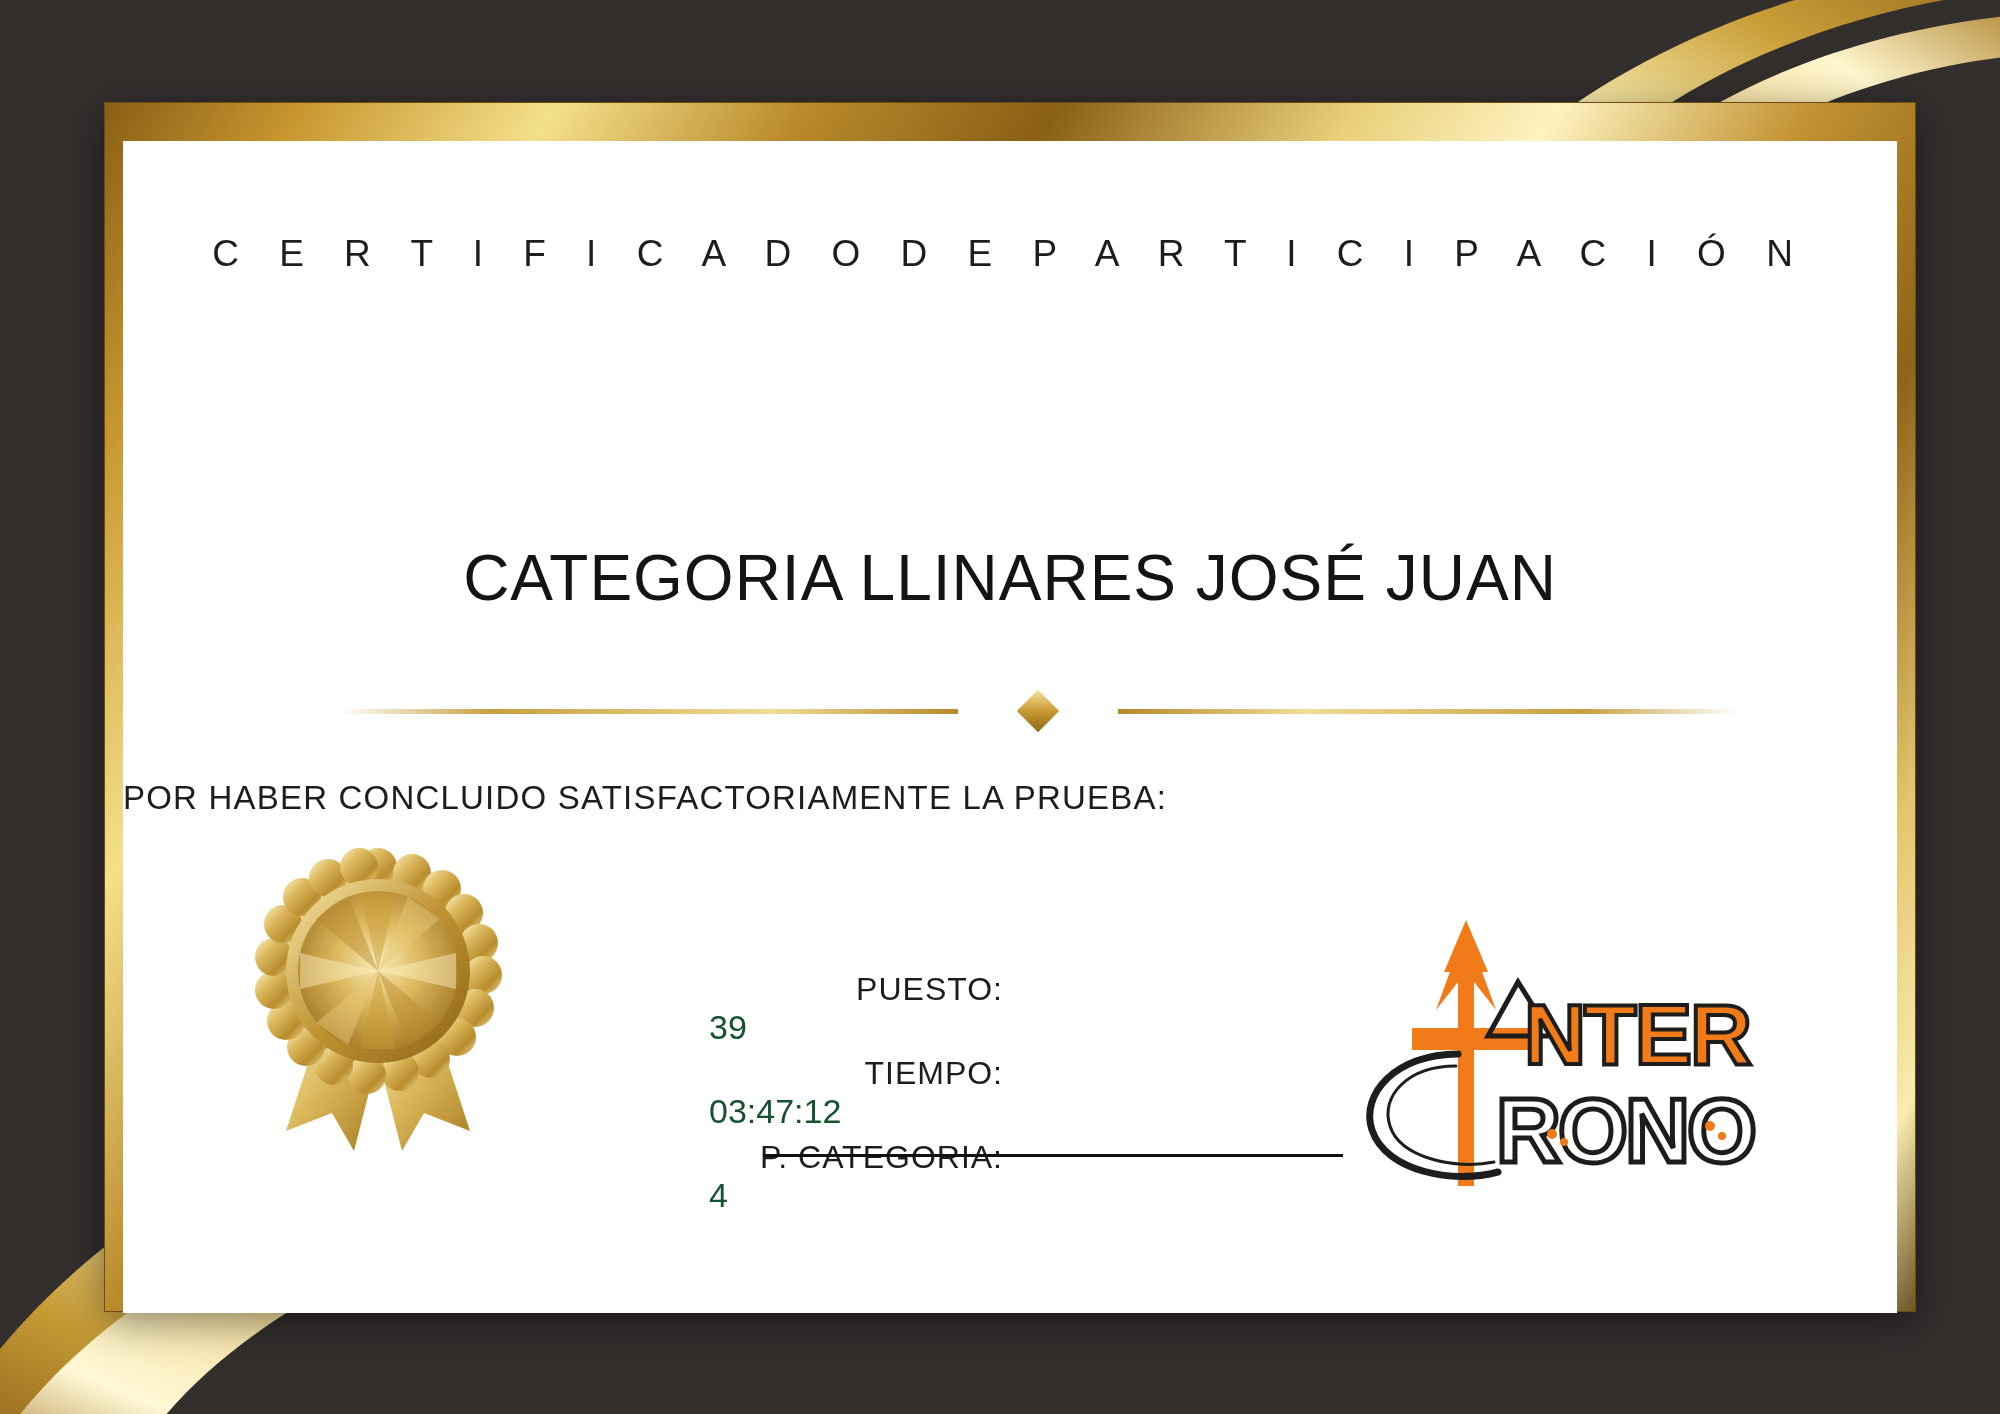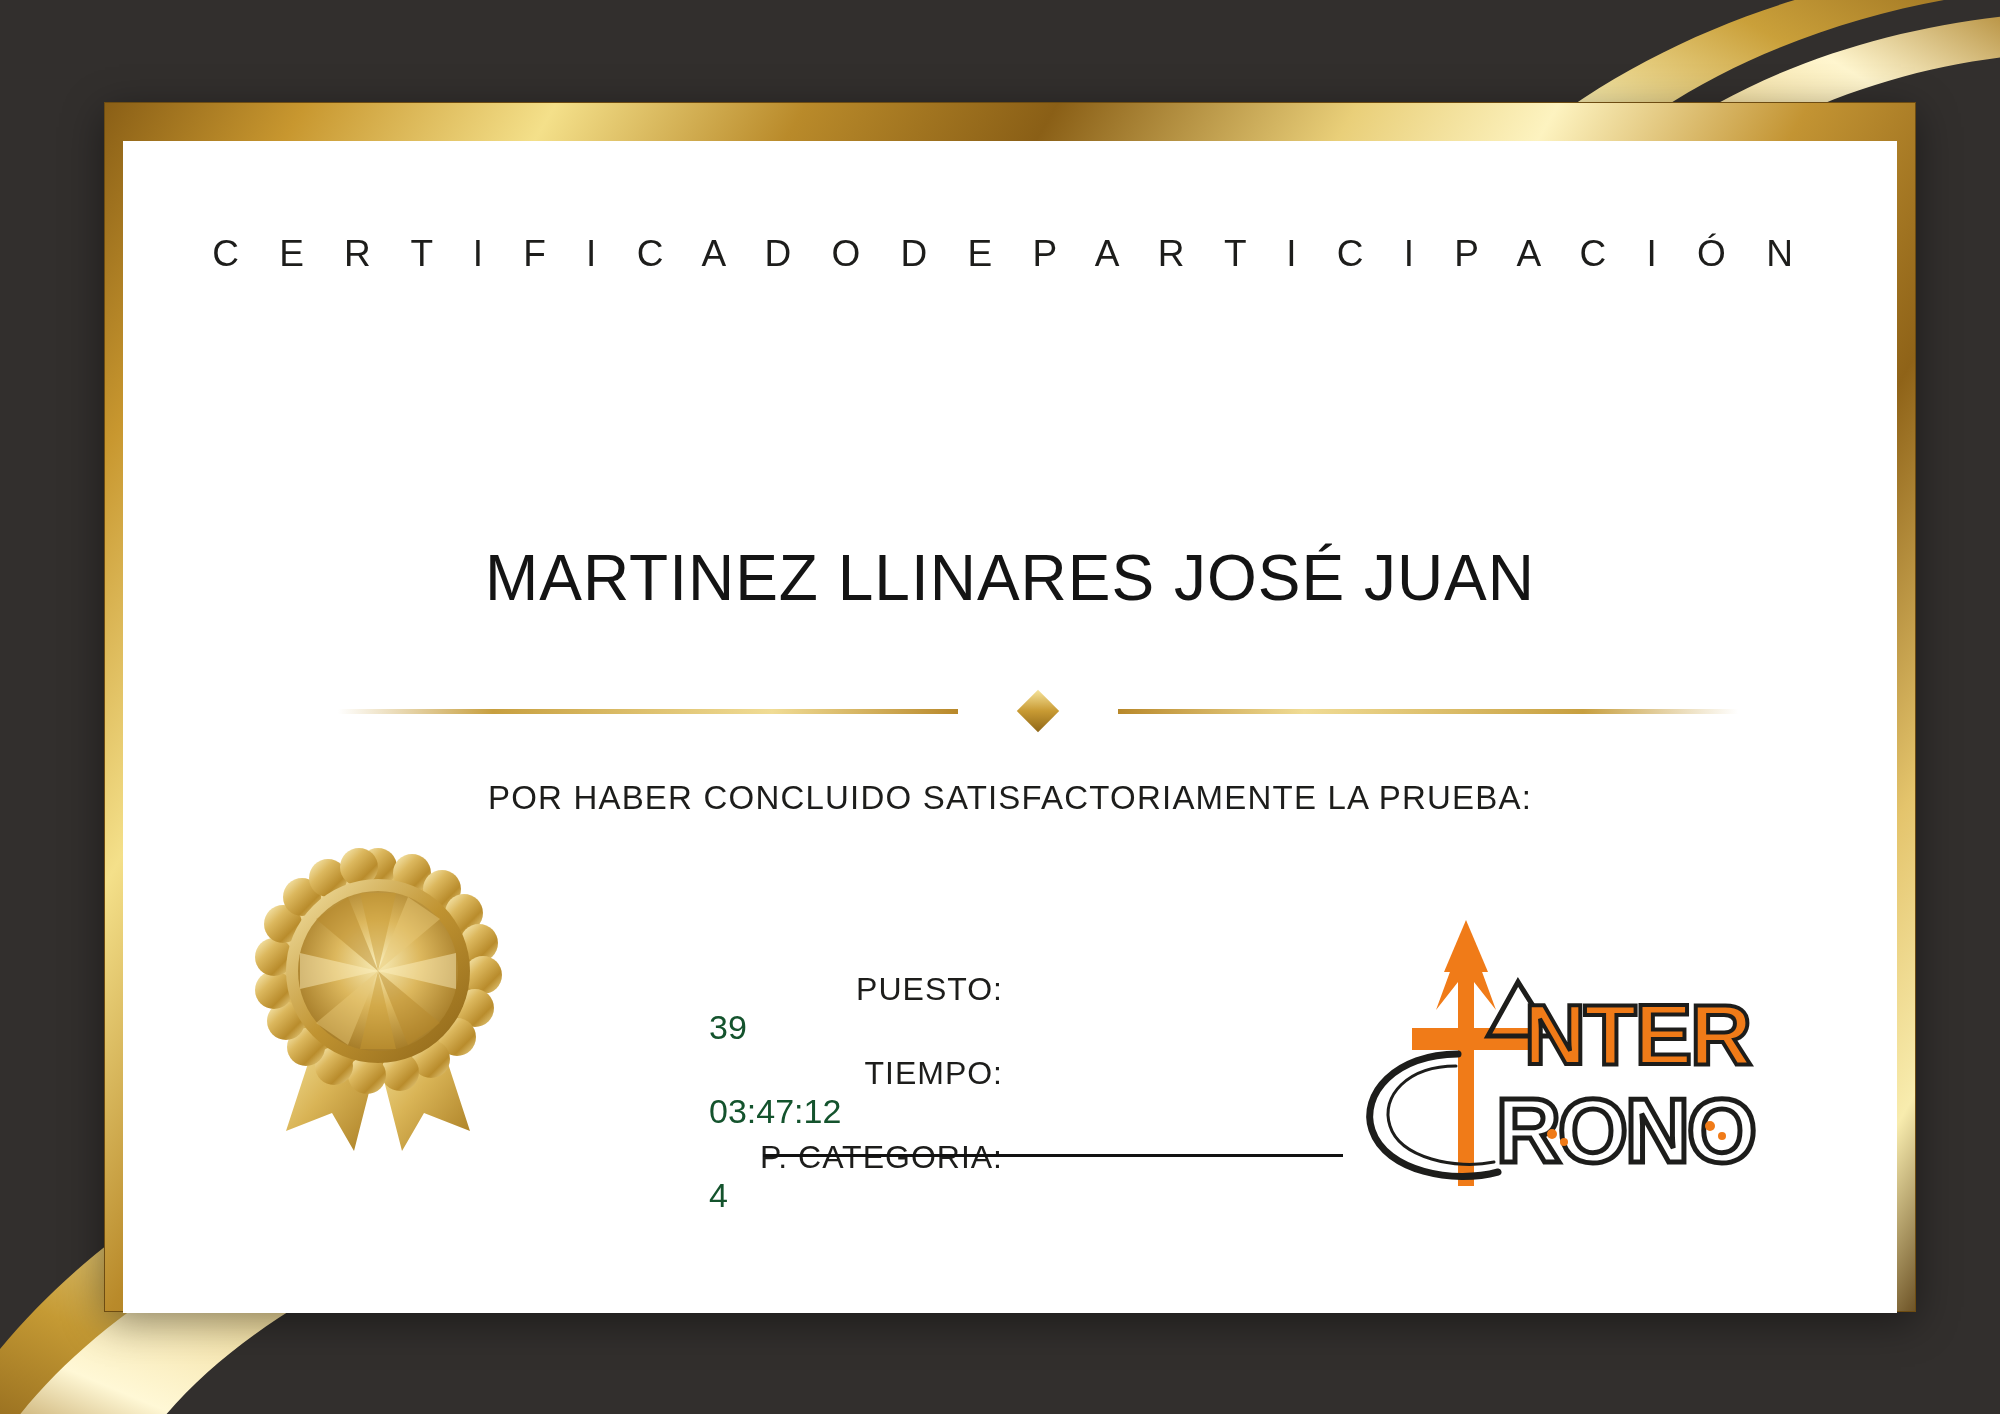--- a/index.html
+++ b/index.html
@@ -112,21 +112,20 @@
     margin-left: -15px;
     transform: rotate(45deg);
     background: linear-gradient(135deg, #f6e49c 0%, #c89a33 50%, #8f6718 100%);
   }
 
   .subtitle {
     position: absolute;
     top: 638px;
     left: 0;
     right: 0;
-    text-align: center;
     font-size: 33px;
     letter-spacing: 1.2px;
     color: #1d1d1b;
     white-space: nowrap;
   }
 
   
   .results {
     position: absolute;
     top: 830px;
@@ -223,21 +222,21 @@
     <path d="M0,460 C60,330 190,200 360,130 C530,60 720,38 900,36 L900,100 C740,104 570,130 430,195 C280,265 170,365 120,460 Z" fill="url(#gbl)"></path>
     <path d="M0,380 C80,250 210,140 390,80 C560,24 740,6 900,4 L900,-30 L0,-30 Z" fill="none"></path>
     <path d="M60,460 C120,350 250,250 410,190 C570,130 740,108 900,106 L900,150 C760,154 610,180 480,238 C350,296 250,375 205,460 Z" fill="url(#gbl2)"></path>
   </svg>
 
   <div class="gold-frame">
     <div class="inner-white">
 
       <div class="kicker">C E R T I F I C A D O   D E   P A R T I C I P A C I Ó N</div>
 
-      <div class="recipient">MARTINEZ LLINARES JOSÉ JUAN</div>
+      <div class="recipient">CATEGORIA LLINARES JOSÉ JUAN</div>
 
       <div class="divider">
         <div class="bar left"></div>
         <div class="diamond"></div>
         <div class="bar right"></div>
       </div>
 
       <div class="subtitle">POR HABER CONCLUIDO SATISFACTORIAMENTE LA PRUEBA:</div>
 
       <div class="results">

